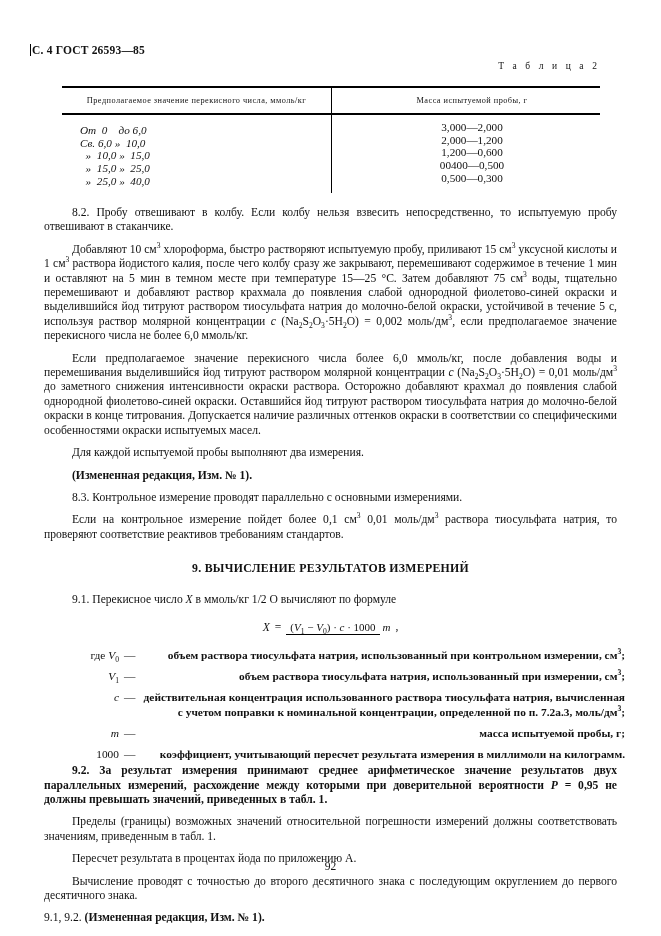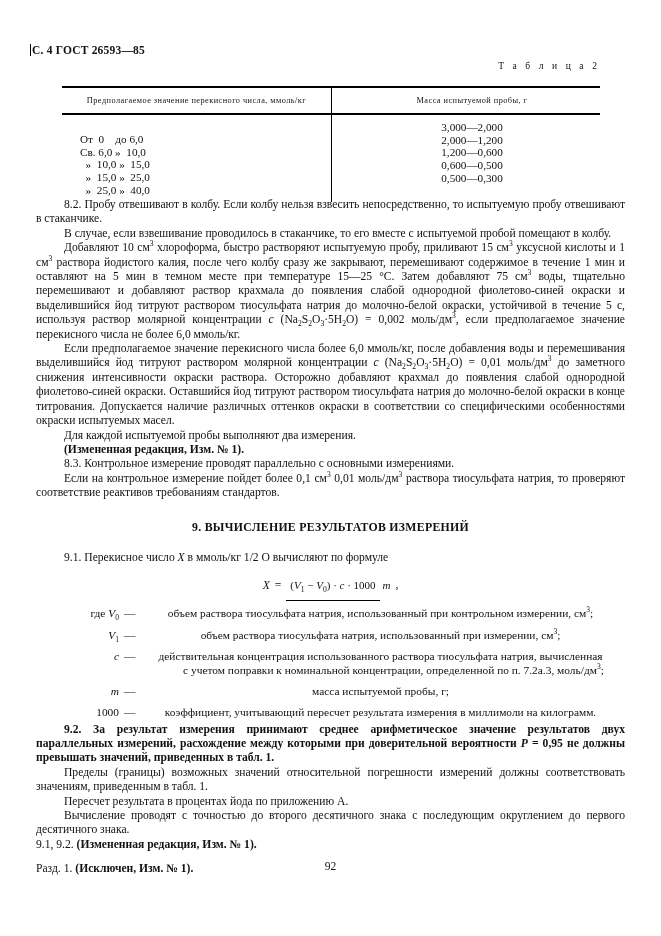--- a/index.html
+++ b/index.html
@@ -75,41 +75,42 @@
     box-sizing: border-box;
   }
   .tbl-head-cell {
     font-size: 8.3px;
     letter-spacing: 0.45px;
     text-align: center;
     padding: 8px 4px 8px 4px;
     line-height: 1.1;
   }
   .tbl-body-left {
-    padding: 18px 0 6px 18px;
+    padding: 9px 0 6px 18px;
+    font-style: italic;
   }
   .tbl-body-right {
     padding: 6px 0 6px 0;
     text-align: center;
   }
   .tbl-row {
     font-size: 11.2px;
     line-height: 12.6px;
     white-space: pre;
   }
 
   
   .body {
     position: absolute;
     left: 36px;
     top: 198px;
     width: 589px;
   }
   p {
-    margin: 0;
+    margin: 8px;
     font-size: 11.6px;
     line-height: 14.4px;
     text-align: justify;
     text-indent: 28px;
     text-justify: inter-word;
   }
   p.noind { text-indent: 0; }
   sup, sub {
     font-size: 7.6px;
     line-height: 0;
@@ -136,21 +137,21 @@
     font-size: 11.6px;
   }
   .formula .lhs { font-style: italic; margin-right: 5px; }
   .formula .eq  { margin-right: 5px; }
   .frac {
     display: inline-block;
     text-align: center;
     vertical-align: middle;
   }
   .frac .num {
-    padding: 0 4px 9px 4px;
+    padding: 0 4px 1px 4px;
     border-bottom: 1.1px solid #000;
     font-size: 11px;
     white-space: nowrap;
   }
   .frac .den {
     padding-top: 1px;
     font-size: 11px;
     font-style: italic;
   }
   .comma { margin-left: 5px; align-self: flex-end; padding-bottom: 2px; }
@@ -174,21 +175,22 @@
     box-sizing: border-box;
     white-space: nowrap;
   }
   .defrow .dash {
     width: 12px;
     flex: 0 0 12px;
     text-align: left;
   }
   .defrow .desc {
     flex: 1;
-    text-align: center;
+    text-align: right;
+    font-weight: bold;
   }
   .defrow .desc .cont { display: block; padding-left: 26px; }
 
   
   .after-def { margin-top: 3px; font-weight: bold; }
   .gap { margin-top: 10px; }
 
   
   .folio {
     position: absolute;
@@ -239,31 +241,30 @@
           <div class="tbl-row">  »  10,0 »  15,0</div>
           <div class="tbl-row">  »  15,0 »  25,0</div>
           <div class="tbl-row">  »  25,0 »  40,0</div>
         </div>
       </div>
       <div class="tbl-col-right">
         <div class="tbl-body-right">
           <div class="tbl-row">3,000—2,000</div>
           <div class="tbl-row">2,000—1,200</div>
           <div class="tbl-row">1,200—0,600</div>
-          <div class="tbl-row">0,600—0,500</div>
+          <div class="tbl-row">00400—0,500</div>
           <div class="tbl-row">0,500—0,300</div>
         </div>
       </div>
     </div>
   </div>
 
   <div class="body">
 
     <p>8.2.  Пробу отвешивают в колбу. Если колбу нельзя взвесить непосредственно, то испытуемую пробу отвешивают в стаканчике.</p>
-    <p>В случае, если взвешивание проводилось в стаканчике, то его вместе с испытуемой пробой помещают в колбу.</p>
 
     <p><span>Добавляют 10 см</span><sup>3</sup><span> хлороформа, быстро растворяют испытуемую пробу, приливают 15 см</span><sup>3</sup><span> уксусной кислоты и 1 см</span><sup>3</sup><span> раствора йодистого калия, после чего колбу сразу же закрывают, перемешивают содержимое в течение 1 мин и оставляют на 5 мин в темном месте при температуре 15—25 °С. Затем добавляют 75 см</span><sup>3</sup><span> воды, тщательно перемешивают и добавляют раствор крахмала до появления слабой однородной фиолетово-синей окраски и выделившийся йод титруют раствором тиосульфата натрия до молочно-белой окраски, устойчивой в течение 5 с, используя раствор молярной концентрации </span><span class="i">c</span><span> (Na</span><sub>2</sub><span>S</span><sub>2</sub><span>O</span><sub>3</sub><span>·5H</span><sub>2</sub><span>O) = 0,002 моль/дм</span><sup>3</sup><span>, если предполагаемое значение перекисного числа не более 6,0 ммоль/кг.</span></p>
 
     <p><span>Если предполагаемое значение перекисного числа более 6,0 ммоль/кг, после добавления воды и перемешивания выделившийся йод титруют раствором молярной концентрации </span><span class="i">c</span><span> (Na</span><sub>2</sub><span>S</span><sub>2</sub><span>O</span><sub>3</sub><span>·5H</span><sub>2</sub><span>O) = 0,01 моль/дм</span><sup>3</sup><span> до заметного снижения интенсивности окраски раствора. Осторожно добавляют крахмал до появления слабой однородной фиолетово-синей окраски. Оставшийся йод титруют раствором тиосульфата натрия до молочно-белой окраски в конце титрования. Допускается наличие различных оттенков окраски в соответствии со специфическими особенностями окраски испытуемых масел.</span></p>
 
     <p>Для каждой испытуемой пробы выполняют два измерения.</p>
     <p class="b">(Измененная редакция, Изм. № 1).</p>
     <p>8.3.  Контрольное измерение проводят параллельно с основными измерениями.</p>
 
     <p><span>Если на контрольное измерение пойдет более 0,1 см</span><sup>3</sup><span> 0,01 моль/дм</span><sup>3</sup><span> раствора тиосульфата натрия, то проверяют соответствие реактивов требованиям стандартов.</span></p>

